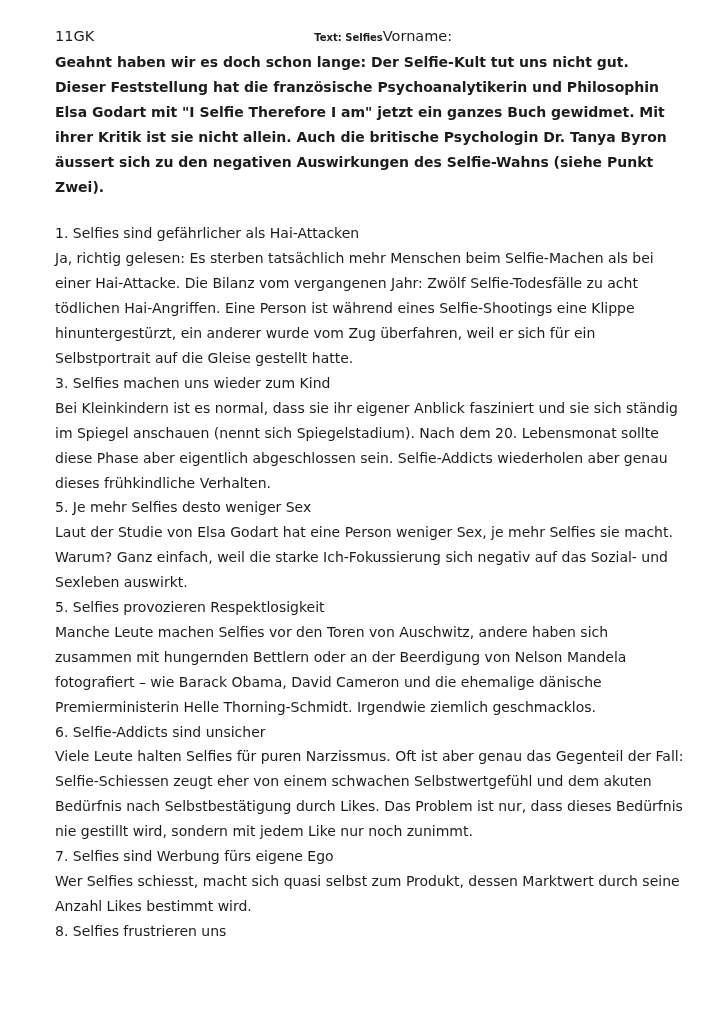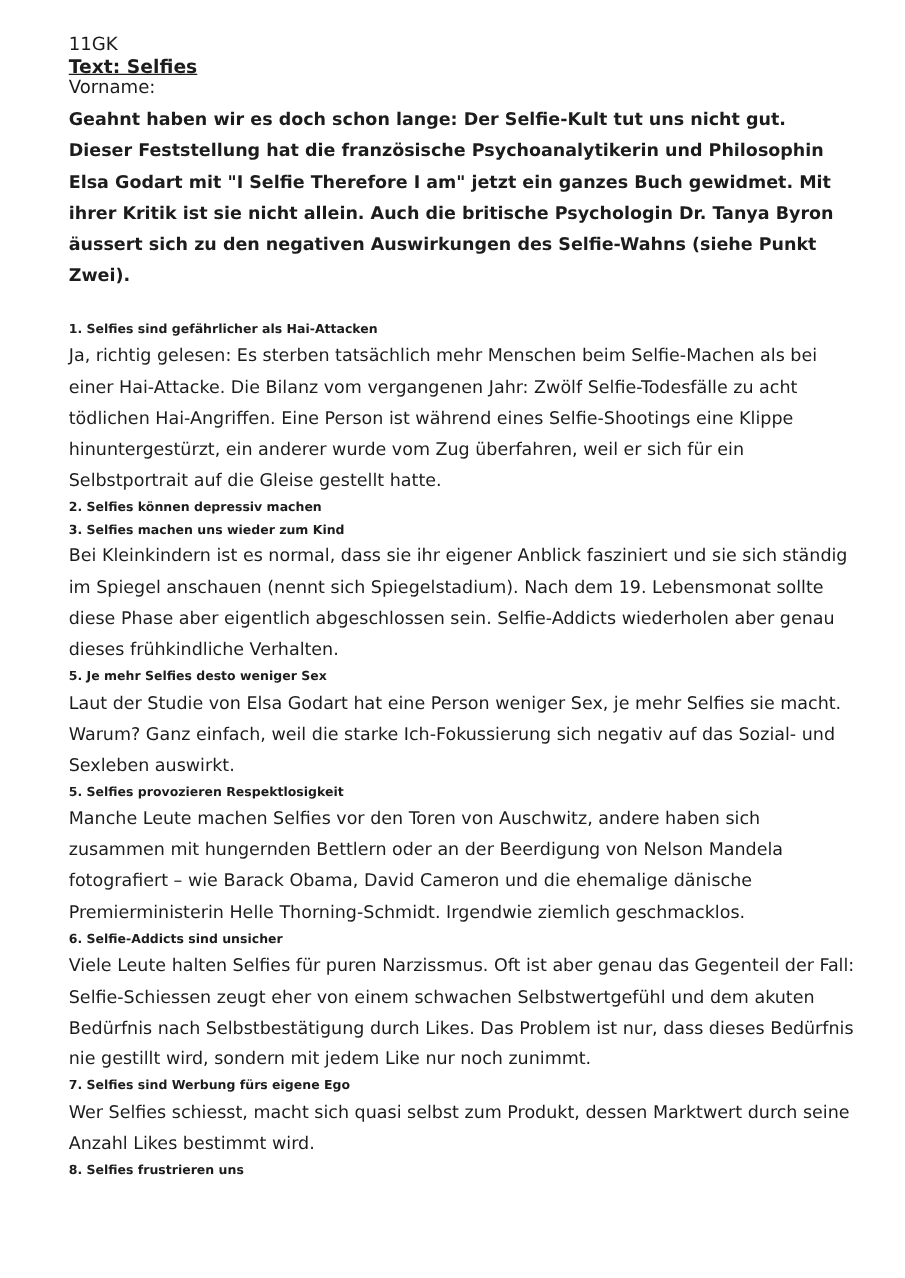--- a/index.html
+++ b/index.html
@@ -20,53 +20,51 @@
     width: 724px;
     height: 1022px;
     padding: 28px 40px 20px 55px;
     background: #ffffff;
   }
   .header-row {
     display: flex;
     align-items: baseline;
     font-size: 14.5px;
     margin-bottom: 6px;
-    flex-direction: column;
   }
   .header-left {
     flex: 1;
     text-align: left;
   }
   .header-center {
     flex: 0 0 auto;
     font-weight: bold;
-    text-decoration: underline;
-    font-size: 15px;
+    font-size: 10px;
   }
   .header-right {
     flex: 1;
     text-align: left;
     padding-right: 42px;
   }
   .intro {
     margin: 4px 0 0 0;
     font-weight: bold;
     font-size: 14px;
     line-height: 1.78;
   }
   .sections {
     margin-top: 22px;
   }
   .section {
     margin: 0;
   }
   .sec-heading {
-    font-size: 10px;
+    font-size: 14px;
     line-height: 1.78;
-    font-weight: bold;
+    font-weight: normal;
   }
   .sec-body {
     font-size: 14px;
     line-height: 1.78;
     font-weight: normal;
   }
 </style>
 </head>
 <body>
 
@@ -78,25 +76,24 @@
   </div>
 
   <p class="intro">Geahnt haben wir es doch schon lange: Der Selfie-Kult tut uns nicht gut. Dieser Feststellung hat die französische Psychoanalytikerin und Philosophin Elsa Godart mit "I Selfie Therefore I am" jetzt ein ganzes Buch gewidmet. Mit ihrer Kritik ist sie nicht allein. Auch die britische Psychologin Dr. Tanya Byron äussert sich zu den negativen Auswirkungen des Selfie-Wahns (siehe Punkt Zwei).</p>
 
   <div class="sections" id="sections">
       <div class="section">
         <div class="sec-heading">1. Selfies sind gefährlicher als Hai-Attacken</div>
         <div class="sec-body">Ja, richtig gelesen: Es sterben tatsächlich mehr Menschen beim Selfie-Machen als bei einer Hai-Attacke. Die Bilanz vom vergangenen Jahr: Zwölf Selfie-Todesfälle zu acht tödlichen Hai-Angriffen. Eine Person ist während eines Selfie-Shootings eine Klippe hinuntergestürzt, ein anderer wurde vom Zug überfahren, weil er sich für ein Selbstportrait auf die Gleise gestellt hatte.</div>
       </div>
       <div class="section">
-        <div class="sec-heading">2. Selfies können depressiv machen</div>
       </div>
       <div class="section">
         <div class="sec-heading">3. Selfies machen uns wieder zum Kind</div>
-        <div class="sec-body">Bei Kleinkindern ist es normal, dass sie ihr eigener Anblick fasziniert und sie sich ständig im Spiegel anschauen (nennt sich Spiegelstadium). Nach dem 19. Lebensmonat sollte diese Phase aber eigentlich abgeschlossen sein. Selfie-Addicts wiederholen aber genau dieses frühkindliche Verhalten.</div>
+        <div class="sec-body">Bei Kleinkindern ist es normal, dass sie ihr eigener Anblick fasziniert und sie sich ständig im Spiegel anschauen (nennt sich Spiegelstadium). Nach dem 20. Lebensmonat sollte diese Phase aber eigentlich abgeschlossen sein. Selfie-Addicts wiederholen aber genau dieses frühkindliche Verhalten.</div>
       </div>
       <div class="section">
         <div class="sec-heading">5. Je mehr Selfies desto weniger Sex</div>
         <div class="sec-body">Laut der Studie von Elsa Godart hat eine Person weniger Sex, je mehr Selfies sie macht. Warum? Ganz einfach, weil die starke Ich-Fokussierung sich negativ auf das Sozial- und Sexleben auswirkt.</div>
       </div>
       <div class="section">
         <div class="sec-heading">5. Selfies provozieren Respektlosigkeit</div>
         <div class="sec-body">Manche Leute machen Selfies vor den Toren von Auschwitz, andere haben sich zusammen mit hungernden Bettlern oder an der Beerdigung von Nelson Mandela fotografiert – wie Barack Obama, David Cameron und die ehemalige dänische Premierministerin Helle Thorning-Schmidt. Irgendwie ziemlich geschmacklos.</div>
       </div>
       <div class="section">

